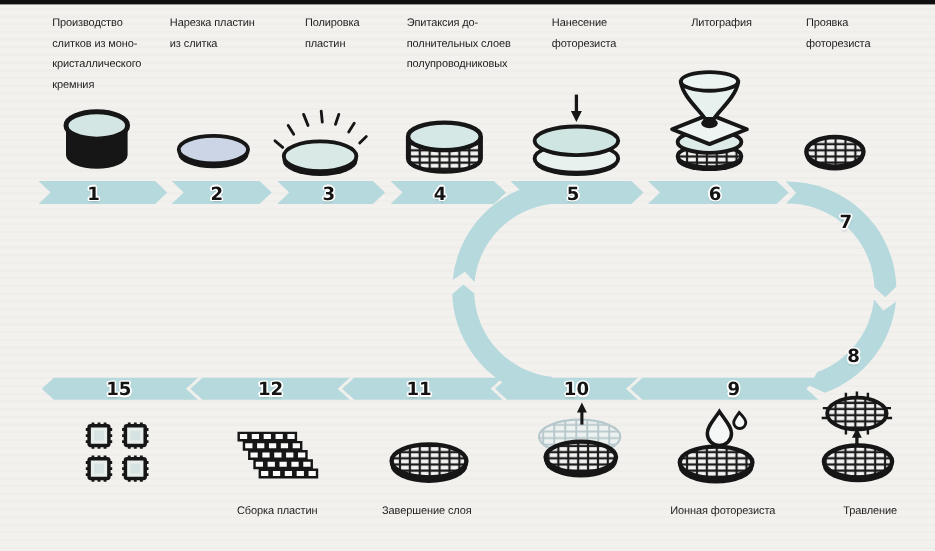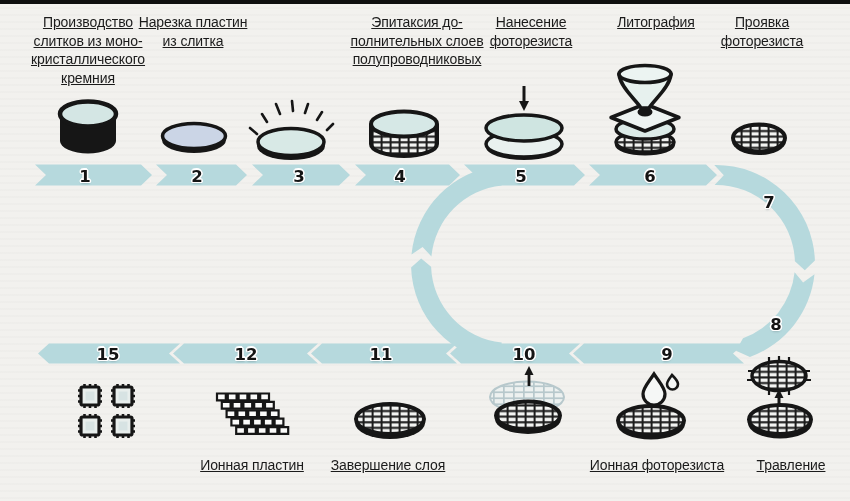--- a/index.html
+++ b/index.html
@@ -6,22 +6,22 @@
   .stage{
     position:relative;width:850px;height:501px;overflow:hidden;
     background:#f2f1ee;
     background-image:repeating-linear-gradient(180deg, rgba(90,95,95,.025) 0 2px, rgba(255,255,255,0) 2px 7px);
     font-family:"Liberation Sans", sans-serif;
   }
   .topbar{position:absolute;left:0;top:0;width:850px;height:4px;background:#0e0e0e;}
   svg.art{position:absolute;left:0;top:0;}
   .lbl{
     position:absolute;transform:translateX(-50%);
-    text-align:center;white-space:pre-line;
-    font-size:14px;line-height:18.5px;letter-spacing:-0.1px;color:#1b1b1b;text-decoration:underline;
+    text-align:left;white-space:pre-line;
+    font-size:10px;line-height:18.5px;letter-spacing:-0.1px;color:#1b1b1b;
   }
   .l1{left:88px;top:13px}.l2{left:193px;top:13px}.l3{left:302px;top:13px}
   .l4{left:417px;top:13px}.l5{left:531px;top:13px}.l6{left:656px;top:13px}
   .l7{left:762px;top:13px}
   .l8{left:791px;top:456px}.l9{left:657px;top:456px}.l10{left:521px;top:456px}
   .l11{left:388px;top:456px}.l12{left:252px;top:456px}.l13{left:115px;top:456px}
   .num{
     position:absolute;transform:translate(-50%,-50%);
     font-family:"DejaVu Sans", sans-serif;font-weight:700;font-size:16.5px;color:#141414;
     text-shadow:-1.5px 0 #fff,1.5px 0 #fff,0 -1.5px #fff,0 1.5px #fff,
@@ -182,32 +182,34 @@
       </g>
     </g>
   </svg>
 
   <div class="lbl l1">Производство
 слитков из моно-
 кристаллического
 кремния</div>
   <div class="lbl l2">Нарезка пластин
 из слитка</div>
+  <div class="lbl l3">Полировка
+пластин</div>
   <div class="lbl l4">Эпитаксия до-
 полнительных слоев
 полупроводниковых</div>
   <div class="lbl l5">Нанесение
 фоторезиста</div>
   <div class="lbl l6">Литография</div>
   <div class="lbl l7">Проявка
 фоторезиста</div>
   <div class="lbl l8">Травление</div>
   <div class="lbl l9">Ионная фоторезиста</div>
   <div class="lbl l11">Завершение слоя</div>
-  <div class="lbl l12">Ионная пластин</div>
+  <div class="lbl l12">Сборка пластин</div>
 
   <div class="num n1">1</div>
   <div class="num n2">2</div>
   <div class="num n3">3</div>
   <div class="num n4">4</div>
   <div class="num n5">5</div>
   <div class="num n6">6</div>
   <div class="num n7">7</div>
   <div class="num n8">8</div>
   <div class="num n9">9</div>

